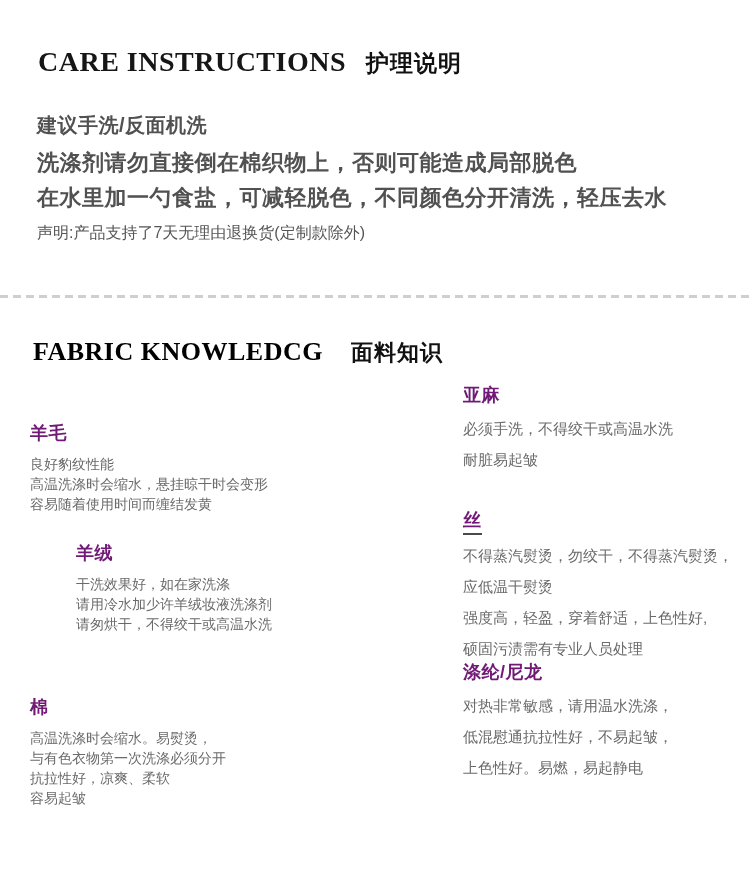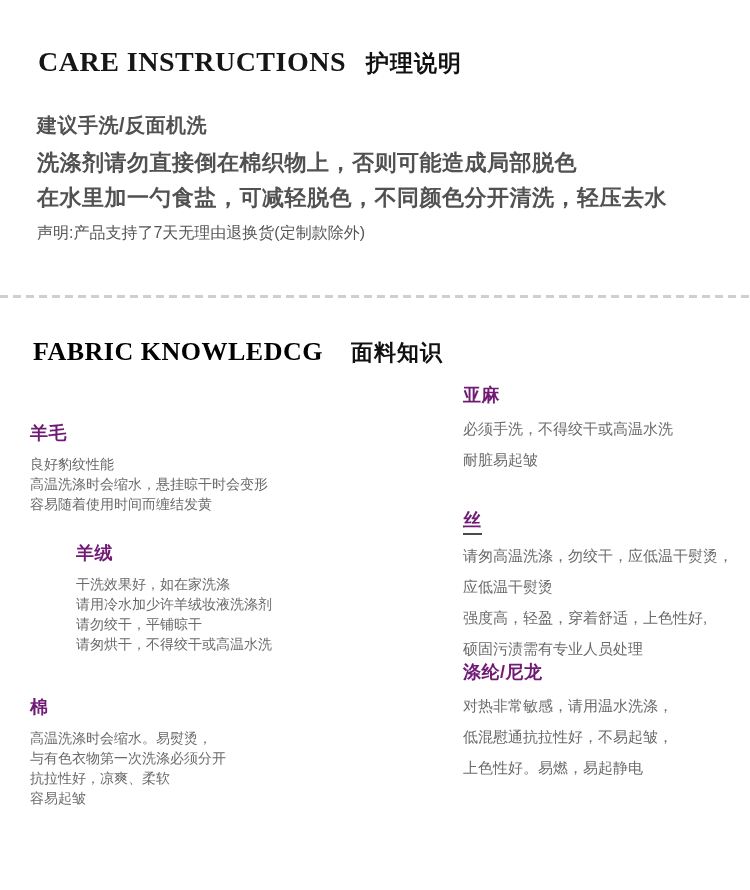--- a/index.html
+++ b/index.html
@@ -73,21 +73,20 @@
       <p>高温洗涤时会缩水，悬挂晾干时会变形</p>
       <p>容易随着使用时间而缠结发黄</p>
     </div>
   </section>
 
   <section class="fab col-l pos-cash">
     <h3>羊绒</h3>
     <div class="fab-body">
       <p>干洗效果好，如在家洗涤</p>
       <p>请用冷水加少许羊绒妆液洗涤剂</p>
-      <p>请勿绞干，平铺晾干</p>
       <p>请匆烘干，不得绞干或高温水洗</p>
     </div>
   </section>
 
   <section class="fab col-l pos-cotton">
     <h3>棉</h3>
     <div class="fab-body">
       <p>高温洗涤时会缩水。易熨烫，</p>
       <p>与有色衣物第一次洗涤必须分开</p>
       <p>抗拉性好，凉爽、柔软</p>
@@ -99,21 +98,21 @@
     <h3>亚麻</h3>
     <div class="fab-body">
       <p>必须手洗，不得绞干或高温水洗</p>
       <p>耐脏易起皱</p>
     </div>
   </section>
 
   <section class="fab col-r pos-silk">
     <h3><span class="uline">丝</span></h3>
     <div class="fab-body">
-      <p>请匆高温洗涤，勿绞干，应低温干熨烫，</p>
+      <p>不得蒸汽熨烫，勿绞干，不得蒸汽熨烫，</p>
       <p>应低温干熨烫</p>
       <p>强度高，轻盈，穿着舒适，上色性好,</p>
       <p>硕固污渍需有专业人员处理</p>
     </div>
   </section>
 
   <section class="fab col-r pos-poly">
     <h3>涤纶/尼龙</h3>
     <div class="fab-body">
       <p>对热非常敏感，请用温水洗涤，</p>

